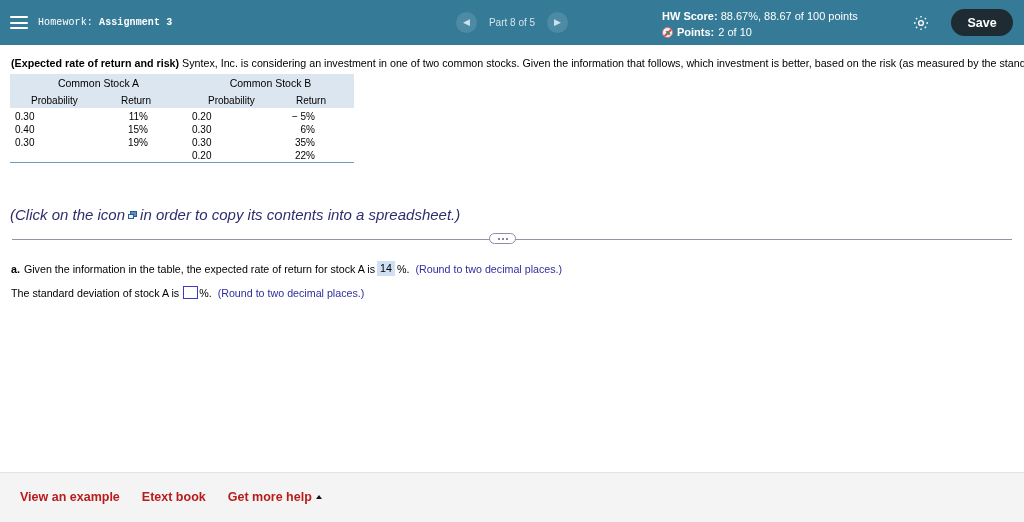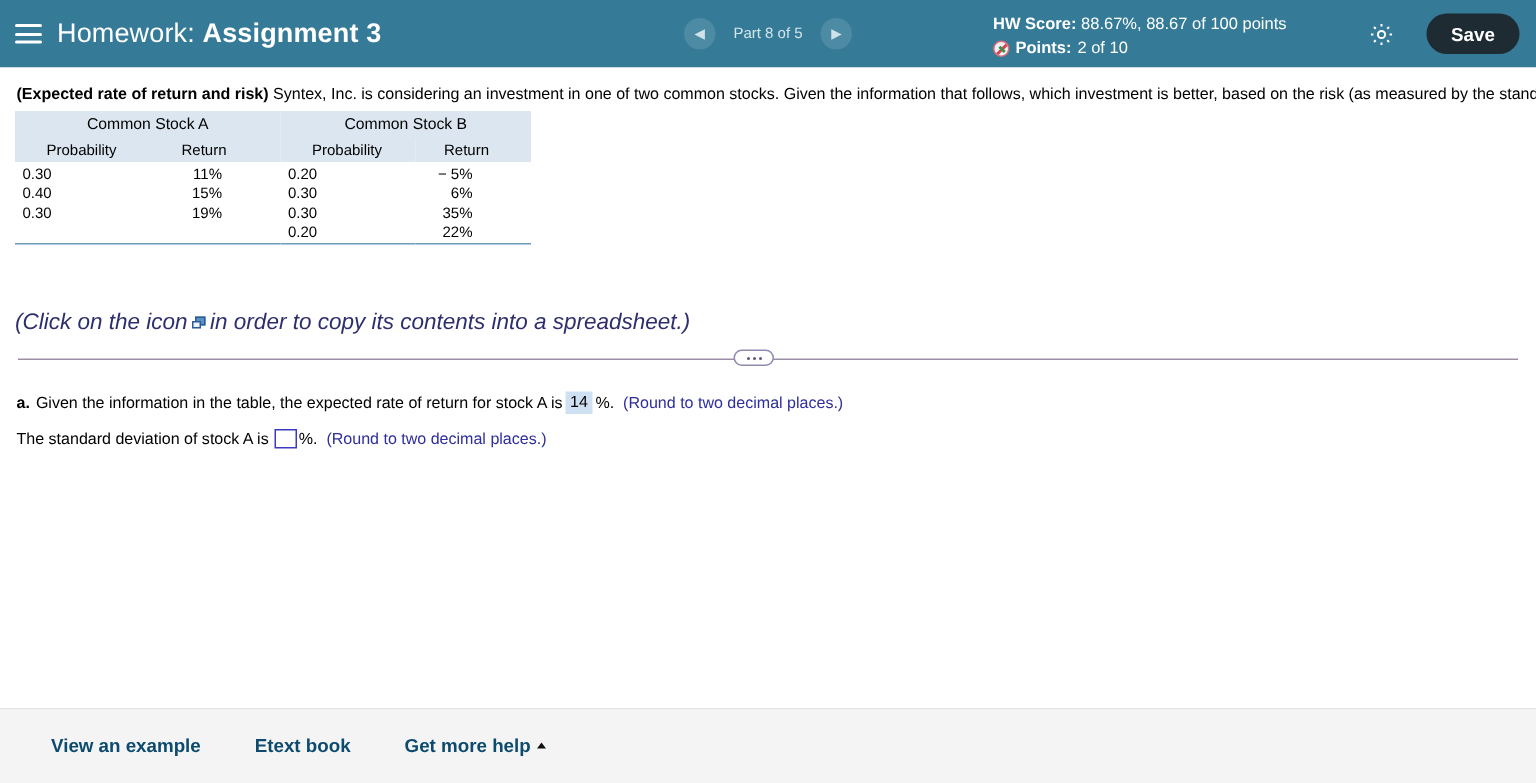--- a/index.html
+++ b/index.html
@@ -44,23 +44,24 @@
   }
   .hamburger span {
     display: block;
     height: 2px;
     width: 100%;
     background: #ffffff;
     border-radius: 1px;
   }
 
   .hw-title {
-    font-size: 18px;
+    font-size: 10px;
     white-space: nowrap;
     letter-spacing: 0.1px;
+    font-family: Liberation Mono, monospace;
   }
   .hw-title .strong { font-weight: bold; }
 
   .center-nav {
     position: absolute;
     left: 0; right: 0;
     top: 0;
     height: 45px;
     display: flex;
     align-items: center;
@@ -373,27 +374,26 @@
     position: absolute;
     left: 20px;
     top: 17px;
     display: flex;
     align-items: center;
     gap: 22px;
   }
   .footer-link {
     font-size: 12.5px;
     font-weight: bold;
-    color: #0c4a6e;
+    color: #b91c1c;
     cursor: pointer;
     display: flex;
     align-items: center;
     gap: 4px;
     white-space: nowrap;
-    margin-left: 14px;
   }
   .caret-up {
     width: 0; height: 0;
     border-left: 3.5px solid transparent;
     border-right: 3.5px solid transparent;
     border-bottom: 4px solid #111;
     display: inline-block;
     margin-bottom: 1px;
   }
 </style>

